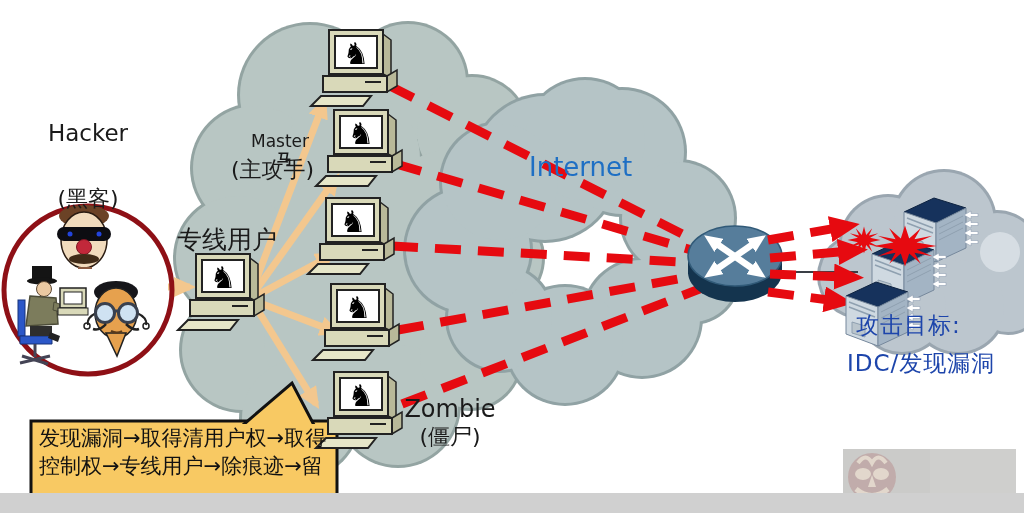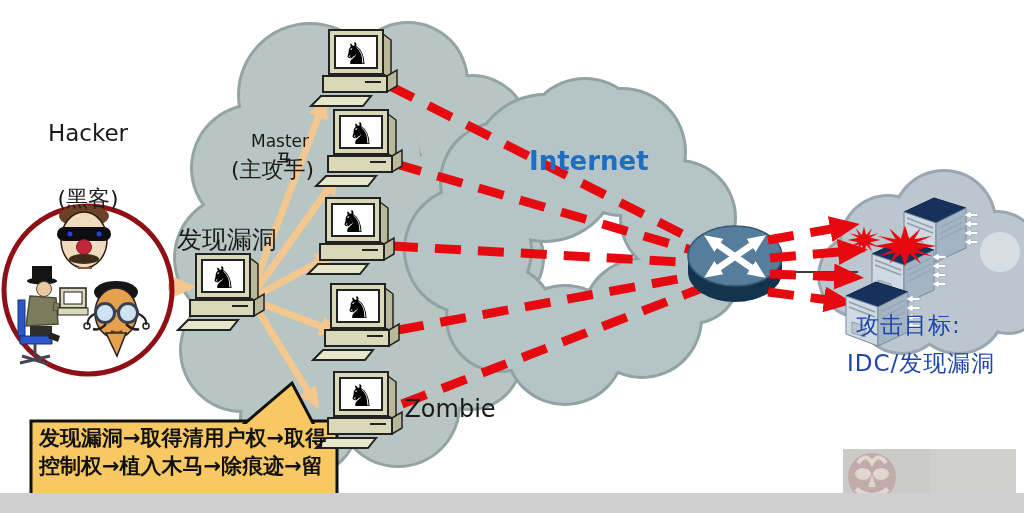--- a/index.html
+++ b/index.html
@@ -11,29 +11,29 @@
   #art{position:absolute;left:0;top:0;}
   svg text{font-family:"DejaVu Sans",sans-serif;}
   .lbl{position:absolute;white-space:nowrap;color:#1a1a1a;line-height:1.15;}
   .lbl-center{text-align:center;}
   .hacker-en{font-size:23px;}
   .hacker-zh{font-size:22px;margin-top:40px;}
   .springboard{left:177px;top:226px;font-size:25px;}
   .master-en{left:251px;top:132px;font-size:17px;}
   .master-stray{left:277px;top:151px;font-size:15px;font-weight:bold;}
   .master-zh{left:231px;top:157px;font-size:22px;}
-  .internet{left:529px;top:147px;font-size:26px;font-weight:bold;color:#1e6fc4;}
+  .internet{left:529px;top:153px;font-size:26px;font-weight:normal;color:#1e6fc4;}
   .zombie-en{font-size:24px;text-align:center;}
   .zombie-zh{font-size:22px;}
   .target{font-weight:normal;color:#1d45ab;font-size:23px;letter-spacing:1px;}
   .target1{left:856px;top:312px;}
   .target2{left:847px;top:350px;}
   .callout-text{
     position:absolute;left:39px;top:424px;width:296px;
-    font-size:21px;font-weight:bold;color:#111;line-height:28px;white-space:nowrap;
+    font-size:21px;font-weight:normal;color:#111;line-height:28px;white-space:nowrap;
   }
 </style>
 </head>
 <body>
 
 <div id="stage">
 
 <svg id="art" width="1024" height="513" viewBox="0 0 1024 513">
   <defs>
     <marker id="ohead" markerUnits="userSpaceOnUse" markerWidth="22" markerHeight="20" refX="16" refY="10" orient="auto">
@@ -280,33 +280,34 @@
       <path d="M856,489 Q872,502 888,489" stroke="#e3d8cb" stroke-width="5" fill="none" opacity="0.9"></path>
     </g>
   </g>
 </svg>
 
 <div class="lbl lbl-center" style="left:8px;top:120px;width:160px;">
   <div class="hacker-en">Hacker</div>
   <div class="hacker-zh">(黑客)</div>
 </div>
 
-<div class="lbl springboard">发现漏洞</div>
+<div class="lbl springboard">专线用户</div>
 
 <div class="lbl master-en">Master</div>
 <div class="lbl master-stray">马</div>
 <div class="lbl master-zh">(主攻手)</div>
 
 <div class="lbl internet">Internet</div>
 
 <div class="lbl lbl-center" style="left:385px;top:396px;width:130px;">
   <div class="zombie-en">Zombie</div>
+  <div class="zombie-zh">(僵尸)</div>
 </div>
 
 <div class="lbl target target1">攻击目标:</div>
 <div class="lbl target target2">IDC/发现漏洞</div>
 
 <div class="callout-text">
   <div>发现漏洞→取得清用户权→取得</div>
-  <div>控制权→植入木马→除痕迹→留</div>
+  <div>控制权→专线用户→除痕迹→留</div>
 </div>
 
 </div>
 
 </body></html>

